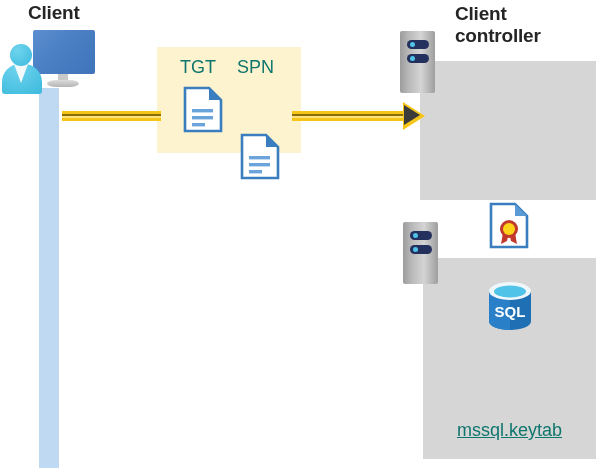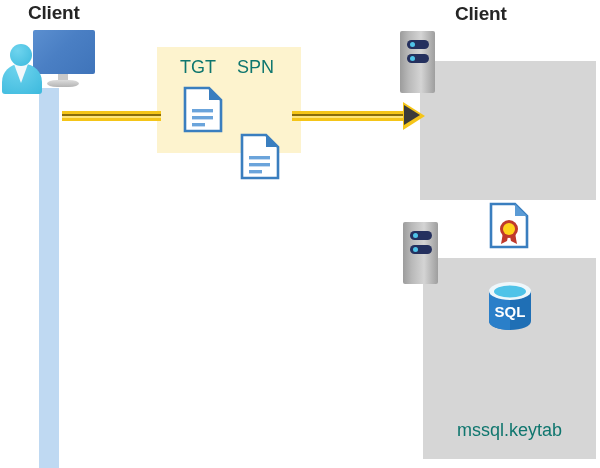--- a/index.html
+++ b/index.html
@@ -166,20 +166,21 @@
     font-size: 18px;
     color: #0f766e;
   }
   #tgt-label { left: 180px; top: 57px; }
   #spn-label { left: 237px; top: 57px; }
   #keytab-label {
     left: 423px; top: 420px;
     width: 173px;
     text-align: center;
     font-size: 18px;
+    text-decoration: underline;
   }
 </style>
 </head>
 <body>
 
 <div id="canvas">
 
   <div class="abs gray-panel" id="dc-panel"></div>
   <div class="abs gray-panel" id="linux-panel"></div>
 
@@ -219,20 +220,21 @@
       <path d="M2 2 H26 L38 14 V45 H2 Z" fill="#ffffff" stroke="#3a7ebf" stroke-width="2.6"></path>
       <path d="M26 2 L38 14 H26 Z" fill="#3a7ebf"></path>
       <rect x="9" y="23" width="21" height="3.4" fill="#6ba4db"></rect>
       <rect x="9" y="30" width="21" height="3.4" fill="#6ba4db"></rect>
       <rect x="9" y="37" width="13" height="3.4" fill="#6ba4db"></rect>
     </svg>
   </div>
 
   <div class="abs title-bold" id="dc-title">
     <div>Client</div>
+    <div>controller</div>
   </div>
 
   <div class="abs server-tower" id="dc-server">
     <div class="server-bay b1">
       <div class="server-led"></div>
     </div>
     <div class="server-bay b2">
       <div class="server-led"></div>
     </div>
   </div>

